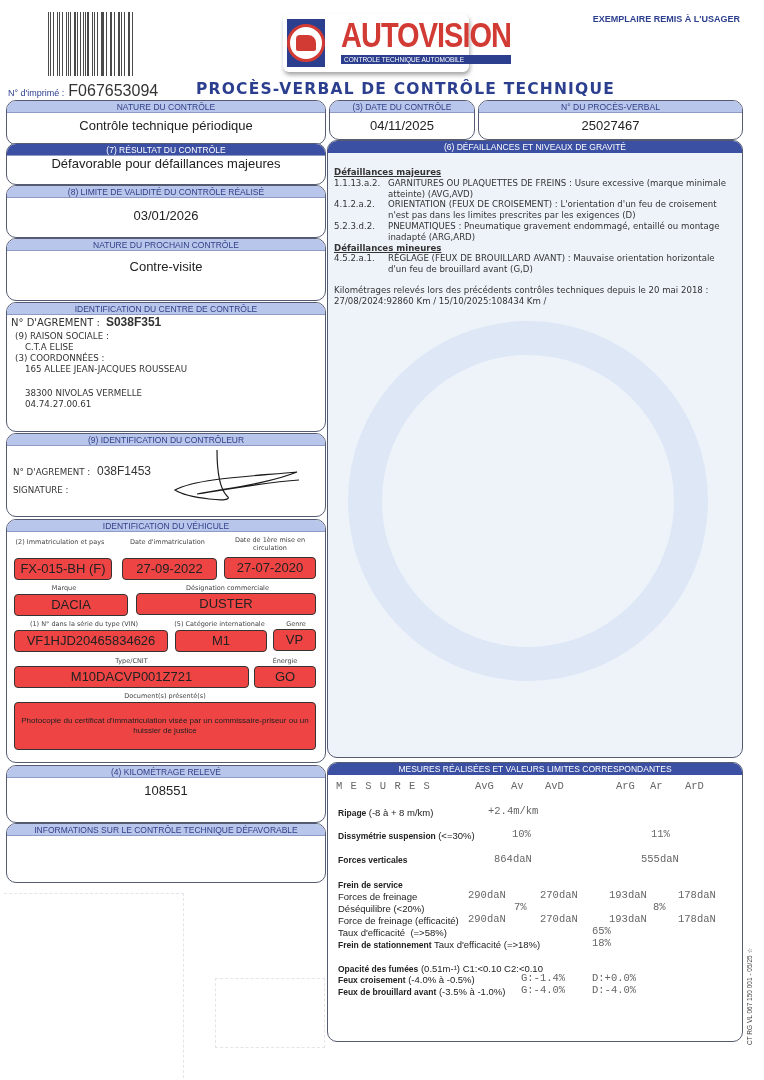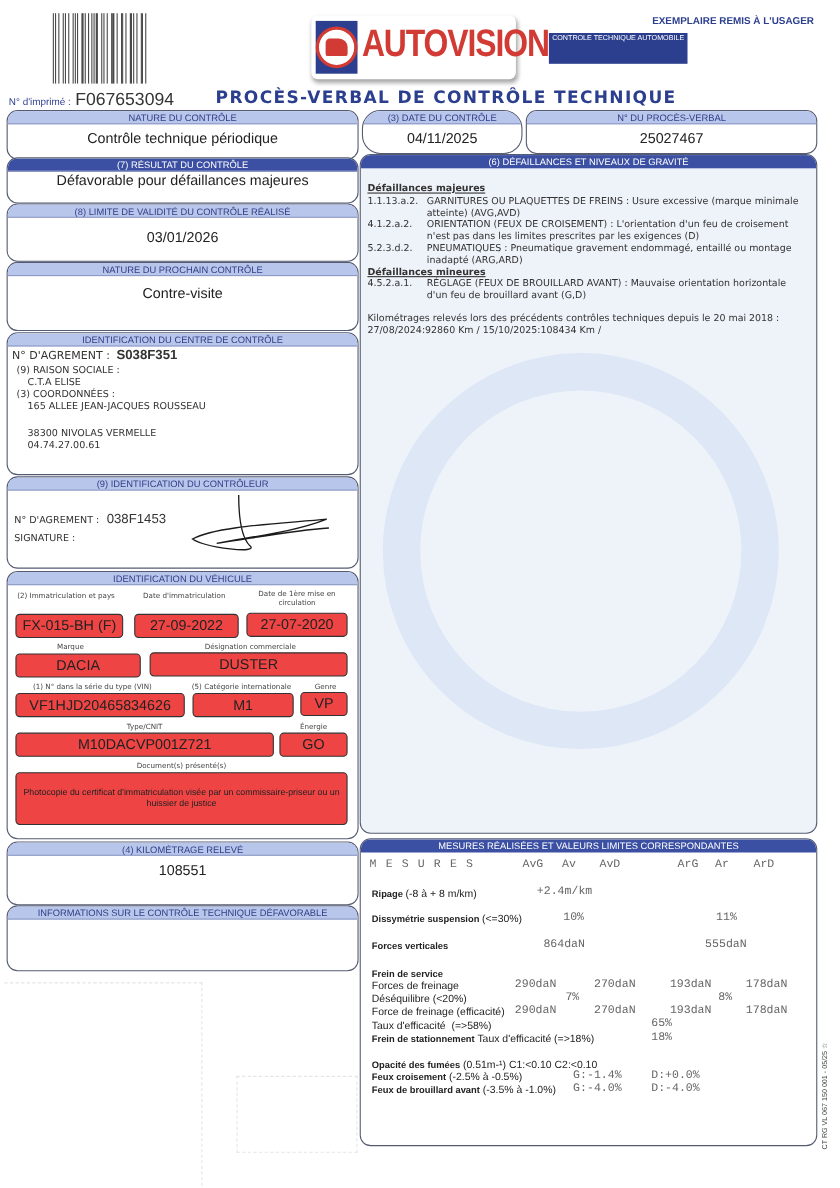--- a/index.html
+++ b/index.html
@@ -6,21 +6,21 @@
   html, body { width: 764px; height: 1080px; background: #ffffff; overflow: hidden; }
   body { position: relative; font-family: "Liberation Sans", sans-serif; color: #222; }
 
   .barcode { position: absolute; left: 48px; top: 12px; width: 88px; height: 64px; display: flex; align-items: stretch; gap: 0; }
   .barcode span { display: block; height: 100%; background: #4a4a4a; }
 
   .logo { position: absolute; left: 283px; top: 14px; width: 186px; height: 58px; background: #fff; border-radius: 6px; box-shadow: 1px 3px 4px rgba(0,0,0,0.35); display: flex; align-items: center; padding: 3px 4px; }
   .logo-icon { width: 50px; height: 48px; background: #2c3f8f; position: relative; display: flex; align-items: center; justify-content: center; }
   .logo-icon .circle { width: 38px; height: 38px; border-radius: 50%; background: #fff; border: 3px solid #d13b34; display: flex; align-items: center; justify-content: center; }
   .logo-icon .car { width: 20px; height: 16px; background: #d13b34; border-radius: 4px 8px 2px 2px; }
-  .logo-text { margin-left: 4px; display: flex; flex-direction: row; }
+  .logo-text { margin-left: 16px; display: flex; flex-direction: column; }
   .logo-title { color: #d13b34; font-size: 29px; font-weight: bold; letter-spacing: -1px; line-height: 30px; transform: scaleY(1.2); transform-origin: bottom; font-family: "Liberation Sans", sans-serif; }
   .logo-sub { background: #2c3f8f; color: #fff; font-size: 6.5px; padding: 1px 3px; margin-top: 2px; white-space: nowrap; }
 
   .copy-label { position: absolute; right: 24px; top: 14px; font-size: 9px; font-weight: bold; color: #2c3f8f; }
 
   .print-no { position: absolute; left: 8px; top: 82px; font-size: 9px; color: #2c3f8f; }
   .print-no b { font-size: 16px; color: #333; font-weight: normal; margin-left: 4px; }
   .doc-title { position: absolute; left: 196px; top: 80px; font-size: 15.5px; font-weight: bold; color: #2c3f8f; letter-spacing: 1.2px; font-family: "DejaVu Sans", sans-serif; }
 
   .box { position: absolute; border: 1px solid #555c72; border-radius: 10px; background: #fff; overflow: hidden; }
@@ -109,21 +109,21 @@
 
 <div class="print-no">
   <span>N° d'imprimé :</span><b>F067653094</b>
 </div>
 <div class="doc-title">PROCÈS-VERBAL DE CONTRÔLE TECHNIQUE</div>
 
 <div class="box" style="left:6px; top:100px; width:320px; height:45px;">
   <div class="hd">NATURE DU CONTRÔLE</div>
   <div class="val" style="line-height:26px;">Contrôle technique périodique</div>
 </div>
-<div class="box" style="left:329px; top:100px; width:146px; height:40px;border-radius:17px;">
+<div class="box" style="left:329px; top:100px; width:146px; height:40px;">
   <div class="hd">(3) DATE DU CONTRÔLE</div>
   <div class="val" style="line-height:26px;">04/11/2025</div>
 </div>
 <div class="box" style="left:478px; top:100px; width:265px; height:40px;">
   <div class="hd">N° DU PROCÈS-VERBAL</div>
   <div class="val" style="line-height:26px;">25027467</div>
 </div>
 
 <div class="box" style="left:6px; top:143px; width:320px; height:42px;">
   <div class="hd dark">(7) RÉSULTAT DU CONTRÔLE</div>
@@ -274,21 +274,21 @@
   <div class="mcell" style="left:350px; top:150px;">178daN</div>
 
   <div class="mrow mlabel" style="left:10px; top:164px; font-size:9.5px;"><span>Taux d'efficacité</span>&nbsp;&nbsp;<span>(=&gt;58%)</span></div>
   <div class="mcell" style="left:264px; top:162px;">65%</div>
 
   <div class="mrow mlabel" style="left:10px; top:176px; font-size:9.5px;"><b style="font-size:8.5px">Frein de stationnement</b> <span>Taux d'efficacité (=&gt;18%)</span></div>
   <div class="mcell" style="left:264px; top:174px;">18%</div>
 
   <div class="mrow mlabel" style="left:10px; top:200px; font-size:9.5px;"><b style="font-size:8.5px">Opacité des fumées</b> <span>(0.51m-¹) C1:&lt;0.10 C2:&lt;0.10</span></div>
 
-  <div class="mrow mlabel" style="left:10px; top:211px; font-size:9.5px;"><b style="font-size:8.5px">Feux croisement</b> <span>(-2.5% à -0.5%)</span></div>
+  <div class="mrow mlabel" style="left:10px; top:211px; font-size:9.5px;"><b style="font-size:8.5px">Feux croisement</b> <span>(-4.0% à -0.5%)</span></div>
   <div class="mcell" style="left:193px; top:209px;">G:-1.4%</div>
   <div class="mcell" style="left:264px; top:209px;">D:+0.0%</div>
 
   <div class="mrow mlabel" style="left:10px; top:223px; font-size:9.5px;"><b style="font-size:8.5px">Feux de brouillard avant</b> <span>(-3.5% à -1.0%)</span></div>
   <div class="mcell" style="left:193px; top:221px;">G:-4.0%</div>
   <div class="mcell" style="left:264px; top:221px;">D:-4.0%</div>
 </div>
 
 <div class="side-ref">CT RG VL 067 150 001 - 05/25 ☆</div>
 

